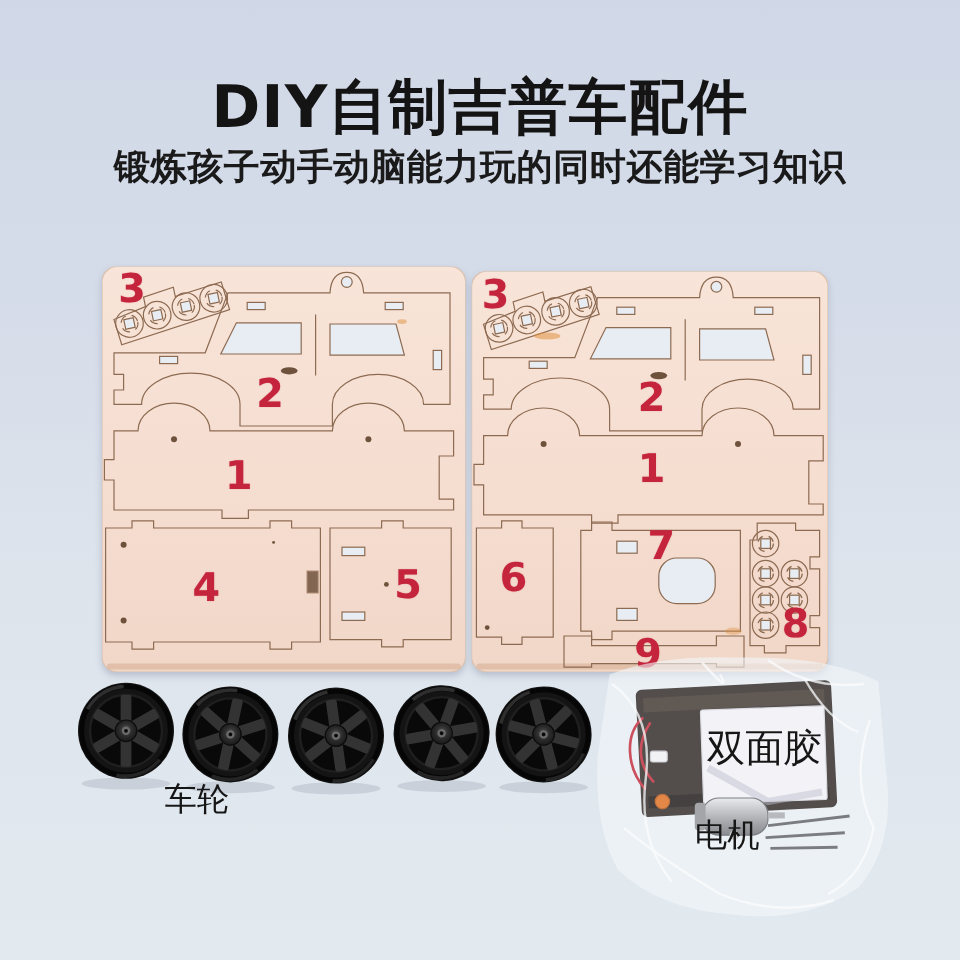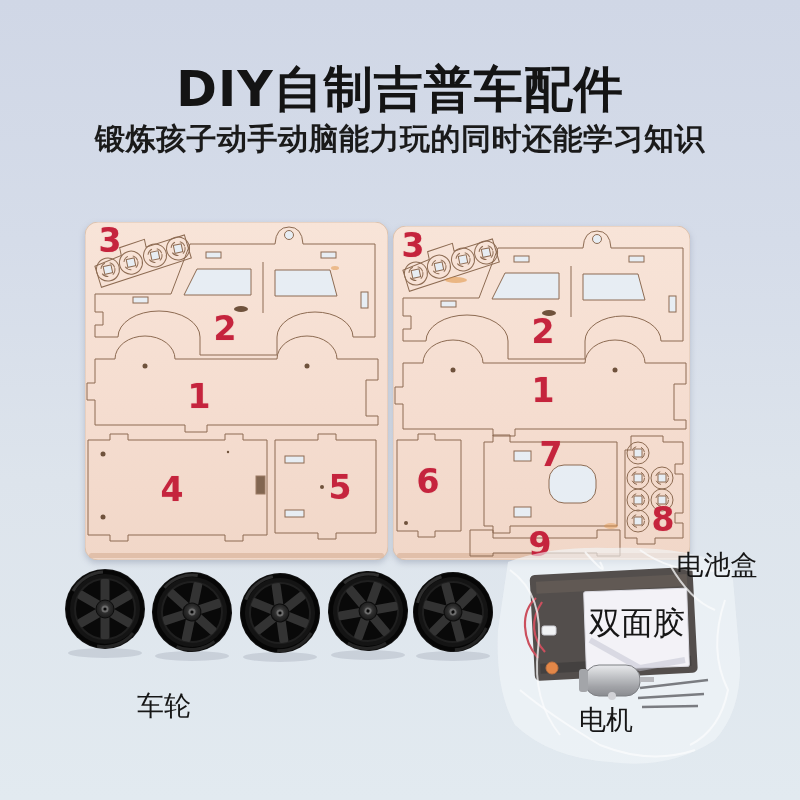--- a/index.html
+++ b/index.html
@@ -242,18 +242,17 @@
       <path d="M20,30 Q55,55 48,110 Q42,160 70,195"></path>
       <path d="M95,12 Q120,40 110,22 M150,10 Q185,35 230,30"></path>
       <path d="M235,60 Q218,110 238,150 Q230,190 200,205"></path>
       <path d="M30,150 Q60,175 110,205 Q160,225 205,210"></path>
       <path d="M180,25 Q200,60 225,70"></path>
     </g>
     <path d="M18,22 Q60,6 120,8 Q200,6 242,28 L250,120 Q252,170 225,200 Q180,230 120,222
              Q60,218 25,185 Q5,150 8,90 Z" fill="rgba(235,242,248,0.22)"></path>
   </svg>
 
-  <div class="abs cnlabel" style="left:164px;top:706px">车轮</div>
-  <div class="abs cnlabel" style="left:717px;top:565px">电池盒</div>
+  <div class="abs cnlabel" style="left:164px;top:666px">车轮</div>
   <div class="abs cnlabel tapelabel" style="left:637px;top:624px">双面胶</div>
-  <div class="abs cnlabel" style="left:606px;top:720px">电机</div>
+  <div class="abs cnlabel" style="left:606px;top:696px">电机</div>
 
 </div>
 
 </body></html>

